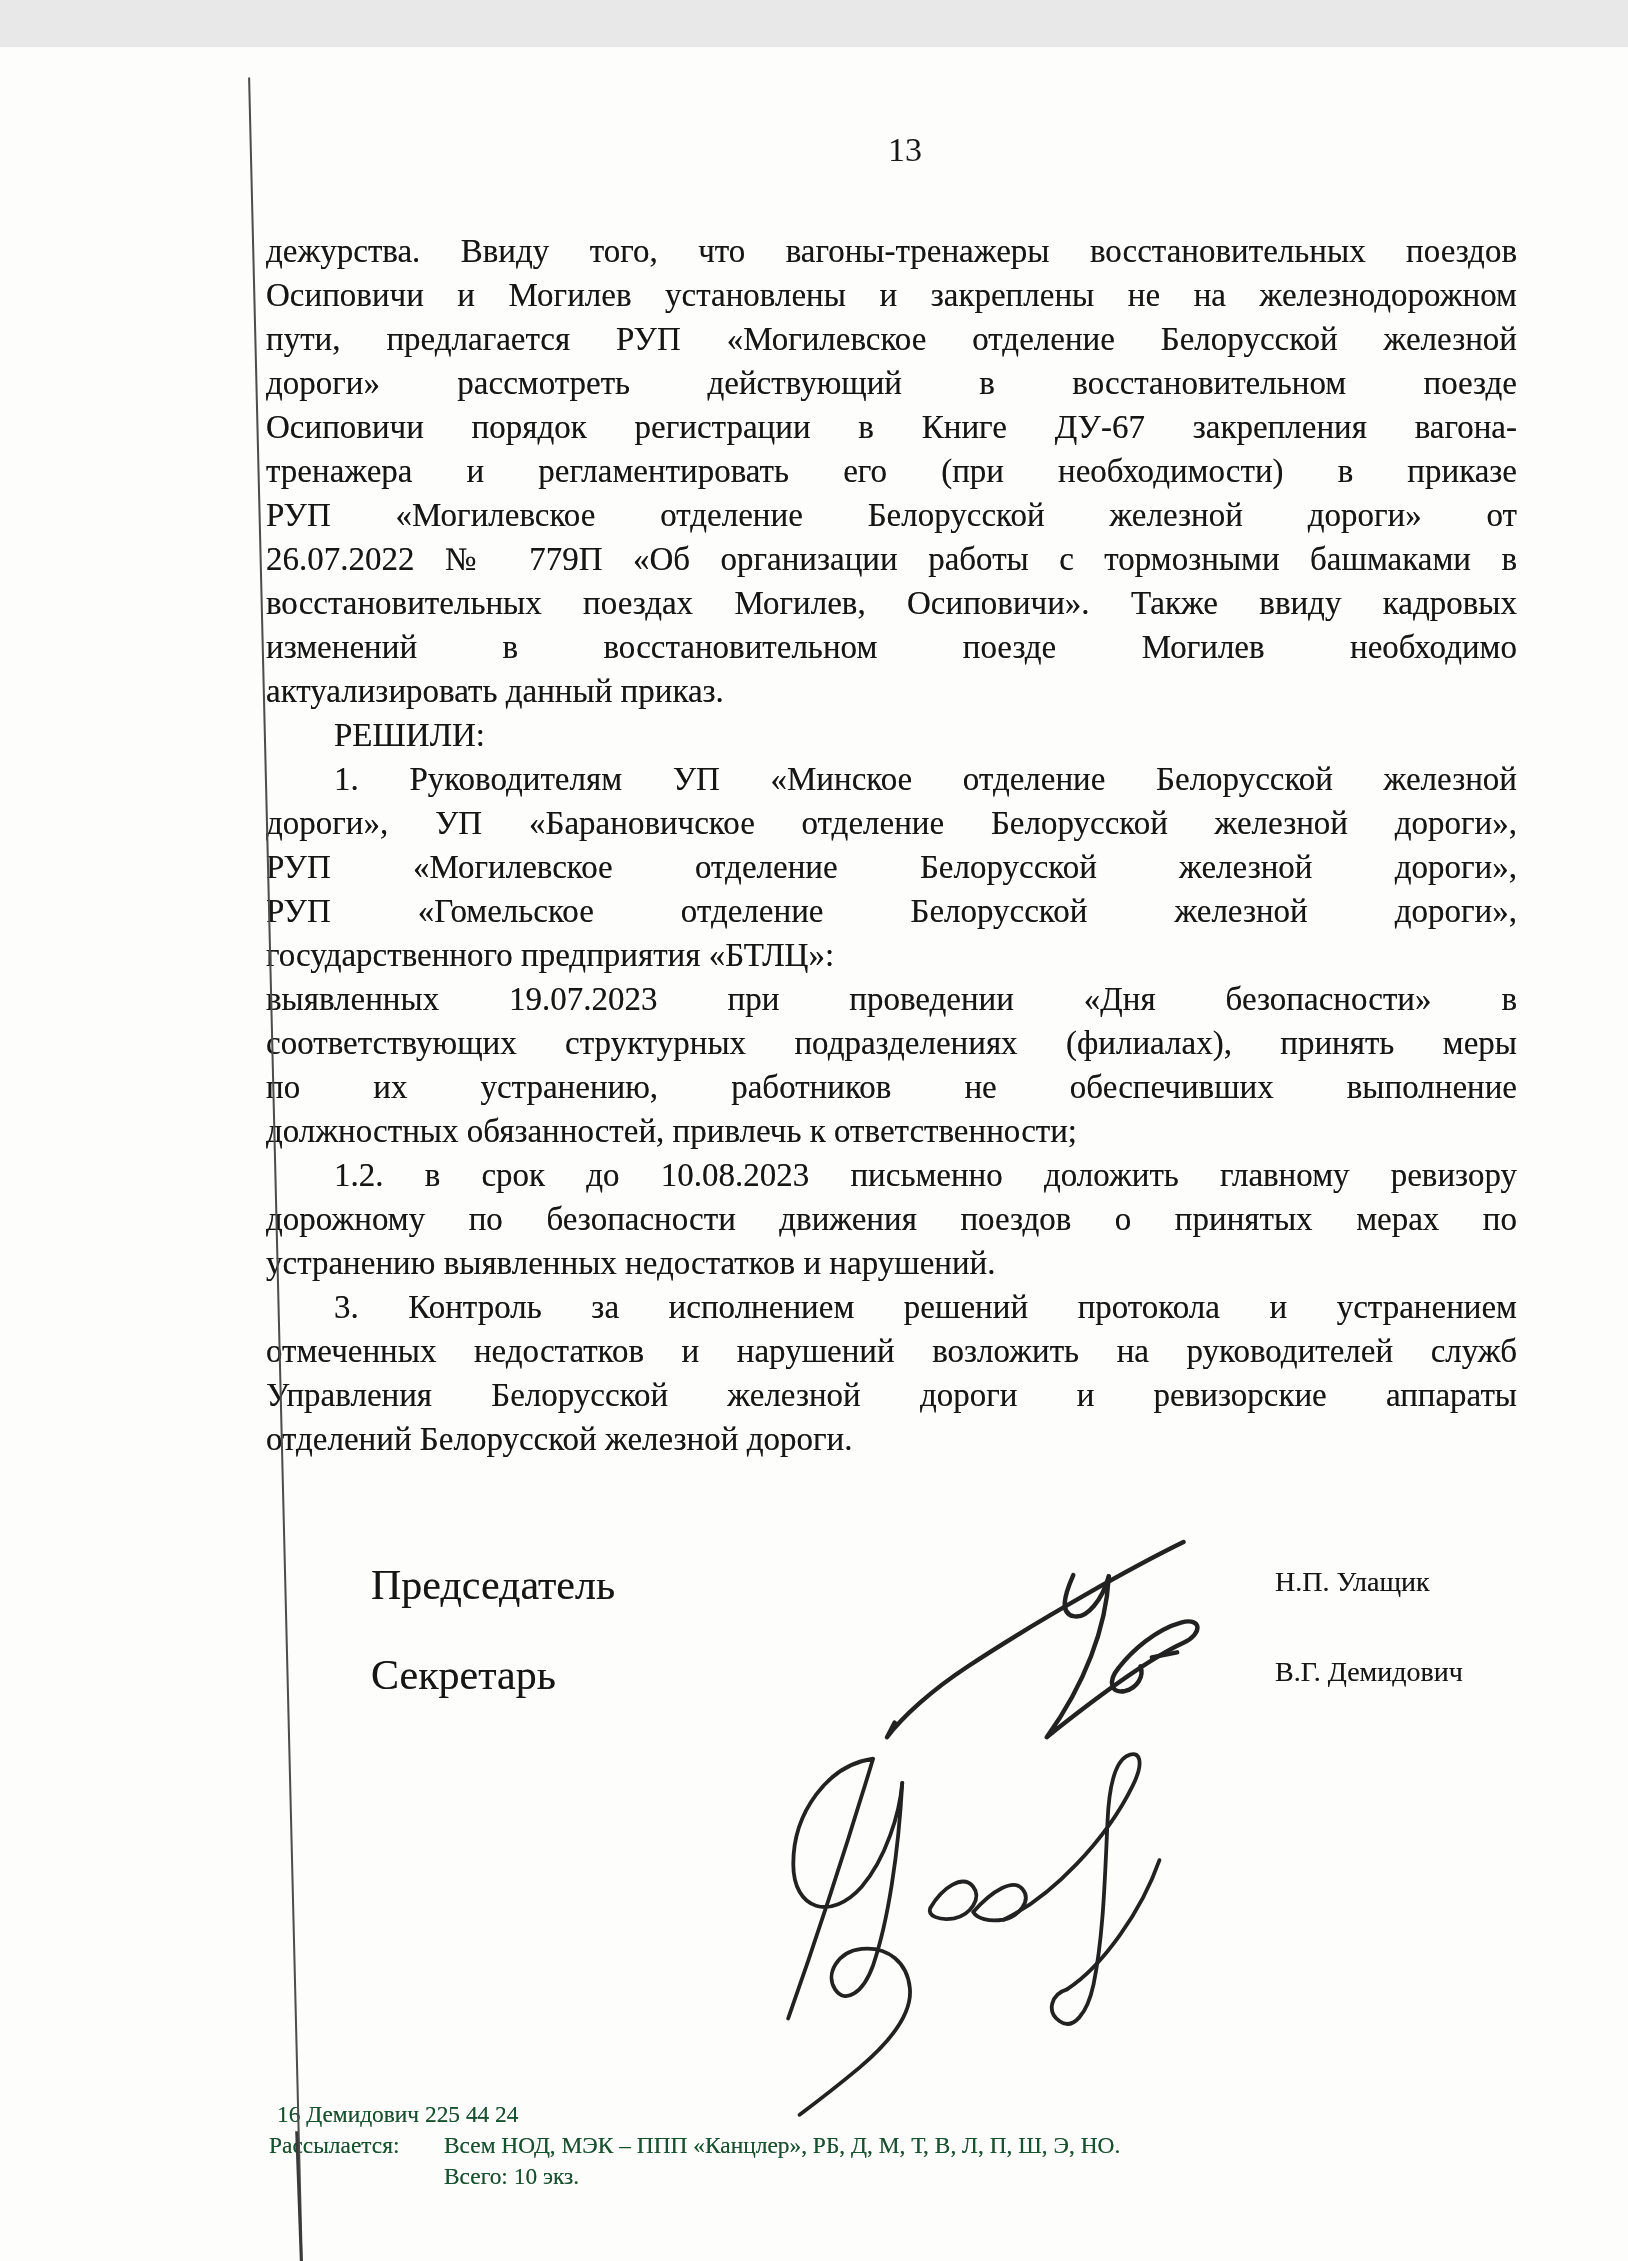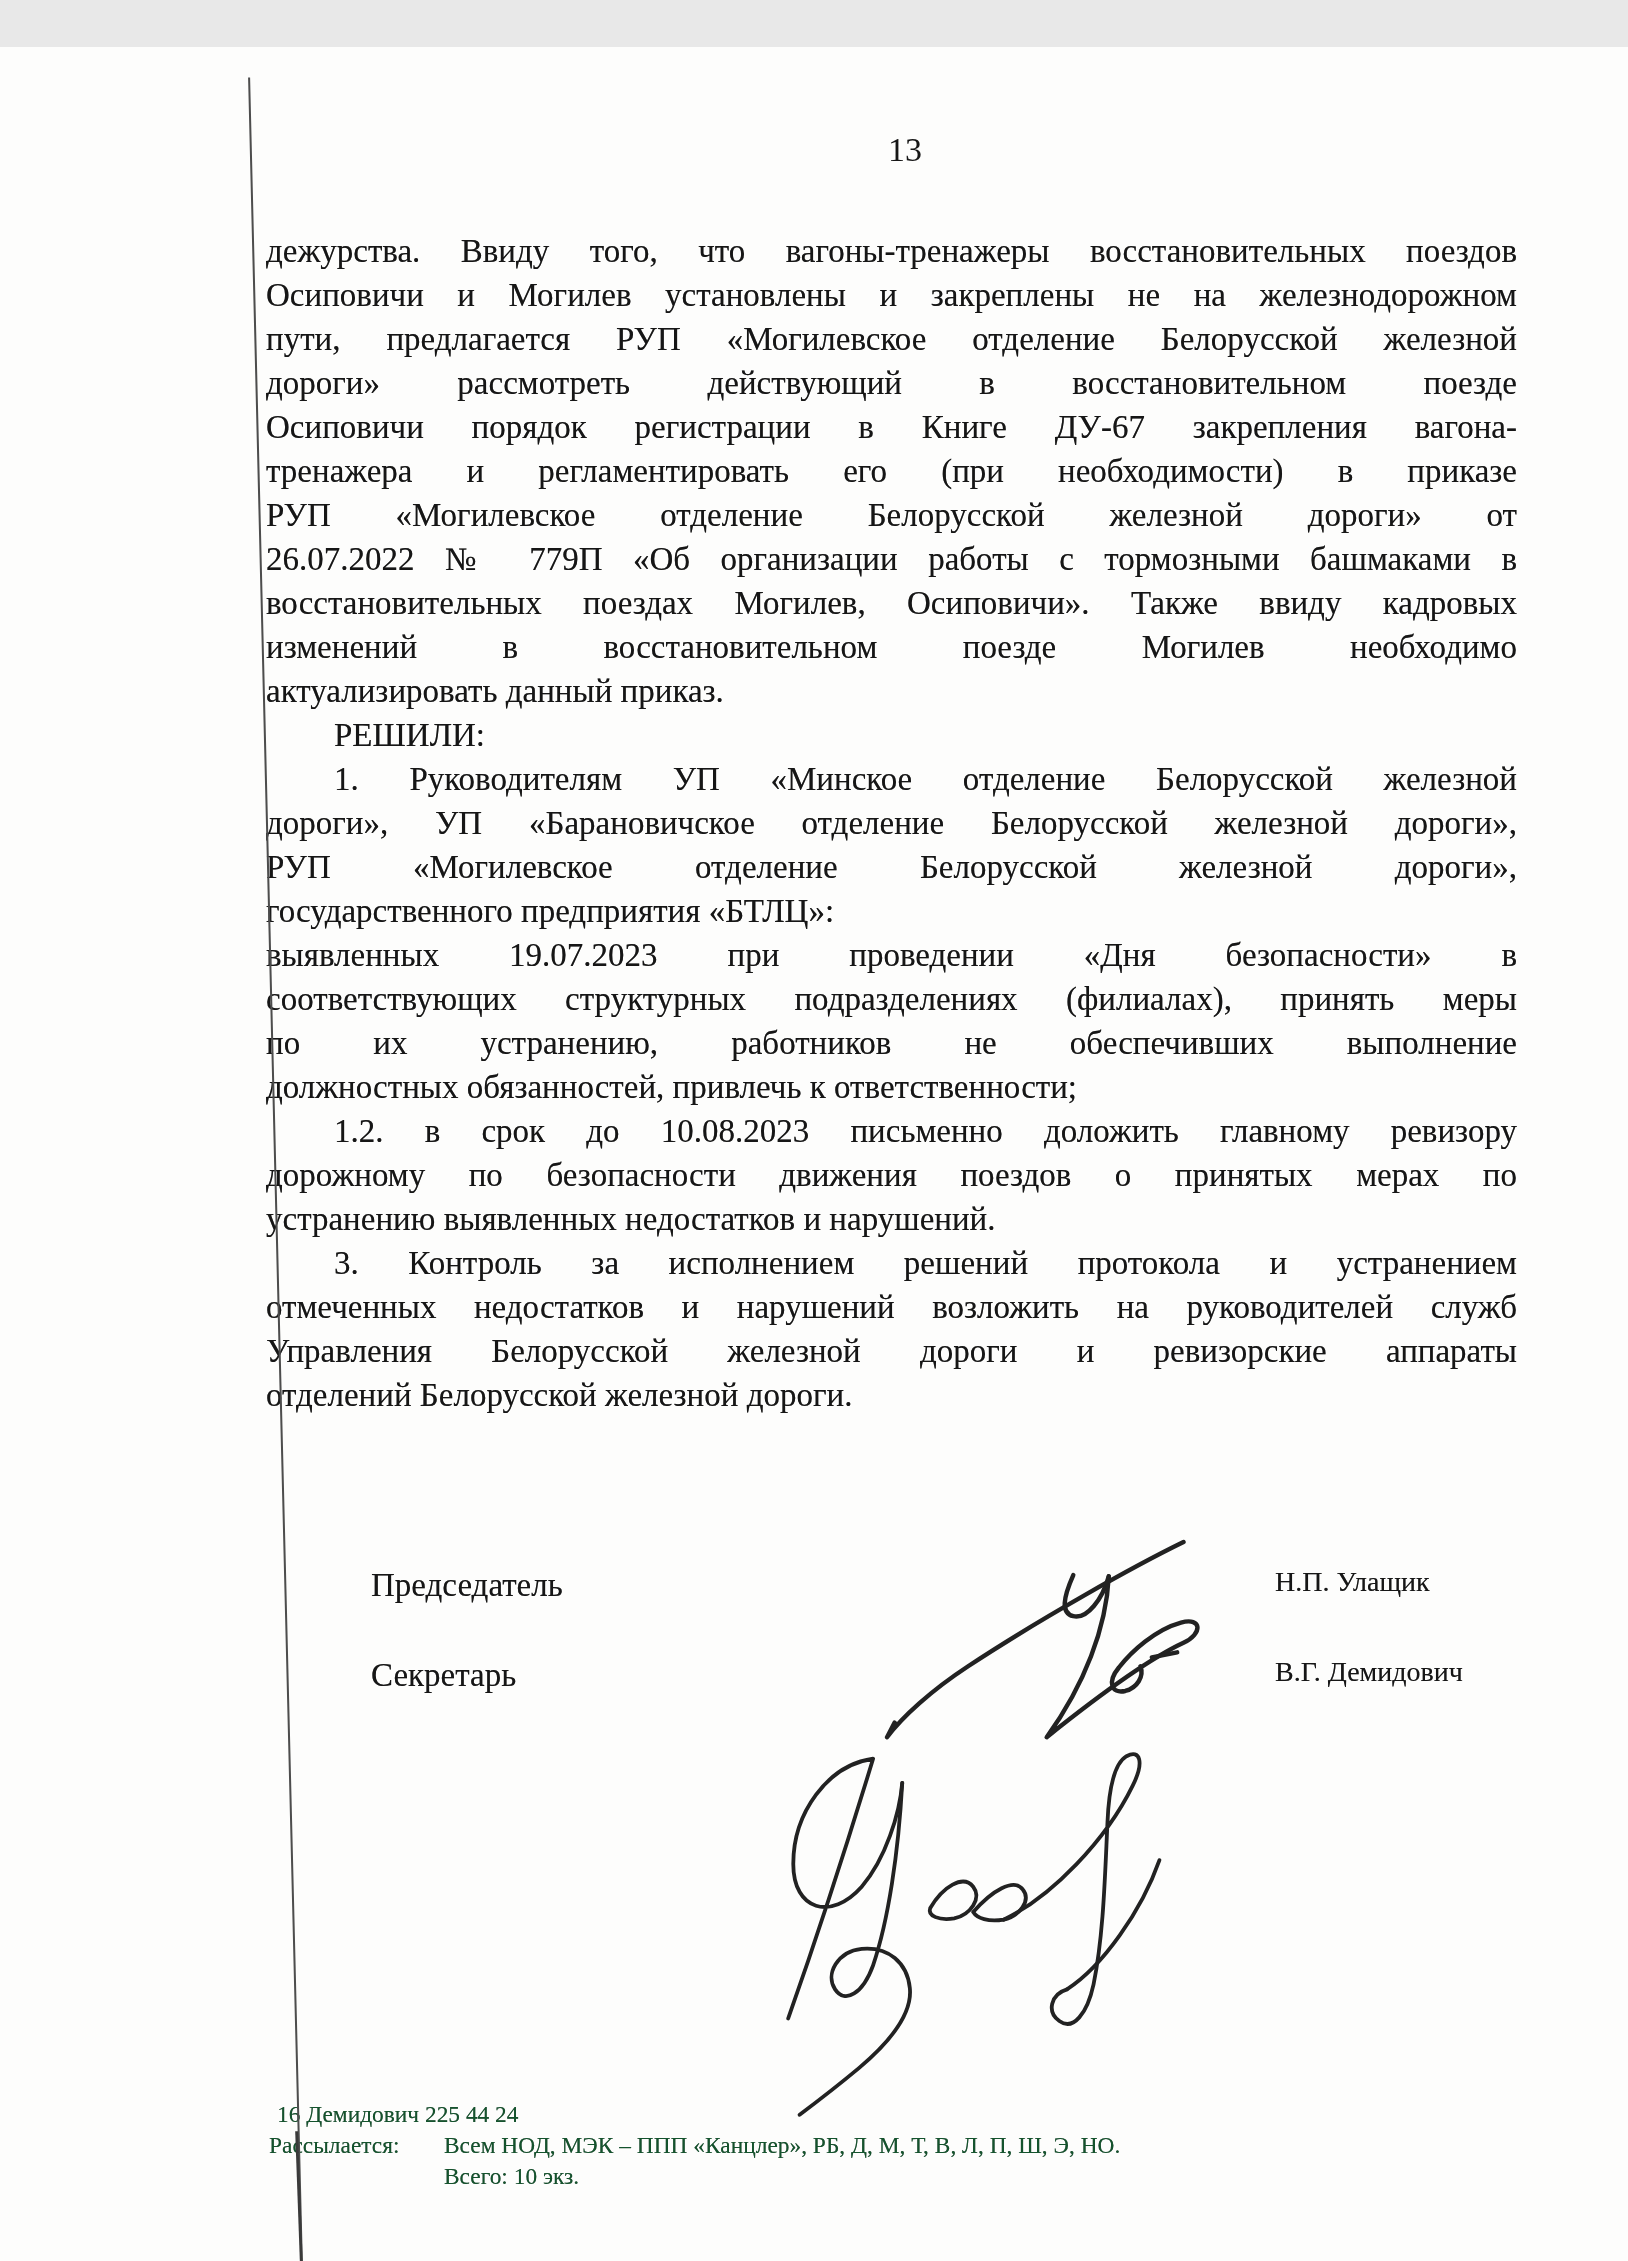--- a/index.html
+++ b/index.html
@@ -18,21 +18,21 @@
     font-size:34px;line-height:38px;
   }
   .body-block{
     position:absolute;left:266px;top:182px;width:1251px;
     font-size:33px;line-height:44px;
     text-shadow:0 0 0.6px rgba(20,20,20,.55);
   }
   .ln{width:100%;}
   .ln.j{text-align:justify;text-align-last:justify;text-justify:inter-word;}
   .ln.ind{padding-left:68px;box-sizing:border-box;}
-  .sig-label{position:absolute;font-size:33px;line-height:38px;text-shadow:0 0 0.6px rgba(20,20,20,.5);}
+  .sig-label{position:absolute;font-size:42px;line-height:38px;text-shadow:0 0 0.6px rgba(20,20,20,.5);}
   .sig-name{position:absolute;font-size:28px;line-height:38px;text-shadow:0 0 0.6px rgba(20,20,20,.5);}
   .footer-line{position:absolute;font-size:23.4px;line-height:28px;color:#14532d;text-shadow:0 0 0.3px rgba(20,20,20,.5);}
   svg.overlay{position:absolute;left:0;top:0;pointer-events:none;}
 </style>
 </head>
 <body>
 
 <div class="page">
 
   <div class="pagenum">13</div>
@@ -46,20 +46,21 @@
     <div class="ln j">тренажера и регламентировать его (при необходимости) в приказе</div>
     <div class="ln j">РУП «Могилевское отделение Белорусской железной дороги» от</div>
     <div class="ln j">26.07.2022 № 779П «Об организации работы с тормозными башмаками в</div>
     <div class="ln j">восстановительных поездах Могилев, Осиповичи». Также ввиду кадровых</div>
     <div class="ln j">изменений в восстановительном поезде Могилев необходимо</div>
     <div class="ln">актуализировать данный приказ.</div>
     <div class="ln ind">РЕШИЛИ:</div>
     <div class="ln ind j">1. Руководителям УП «Минское отделение Белорусской железной</div>
     <div class="ln j">дороги», УП «Барановичское отделение Белорусской железной дороги»,</div>
     <div class="ln j">РУП «Могилевское отделение Белорусской железной дороги»,</div>
+    <div class="ln j">РУП «Гомельское отделение Белорусской железной дороги»,</div>
     <div class="ln">государственного предприятия «БТЛЦ»:</div>
     <div class="ln j">выявленных 19.07.2023 при проведении «Дня безопасности» в</div>
     <div class="ln j">соответствующих структурных подразделениях (филиалах), принять меры</div>
     <div class="ln j">по их устранению, работников не обеспечивших выполнение</div>
     <div class="ln">должностных обязанностей, привлечь к ответственности;</div>
     <div class="ln ind j">1.2. в срок до 10.08.2023 письменно доложить главному ревизору</div>
     <div class="ln j">дорожному по безопасности движения поездов о принятых мерах по</div>
     <div class="ln">устранению выявленных недостатков и нарушений.</div>
     <div class="ln ind j">3. Контроль за исполнением решений протокола и устранением</div>
     <div class="ln j">отмеченных недостатков и нарушений возложить на руководителей служб</div>

